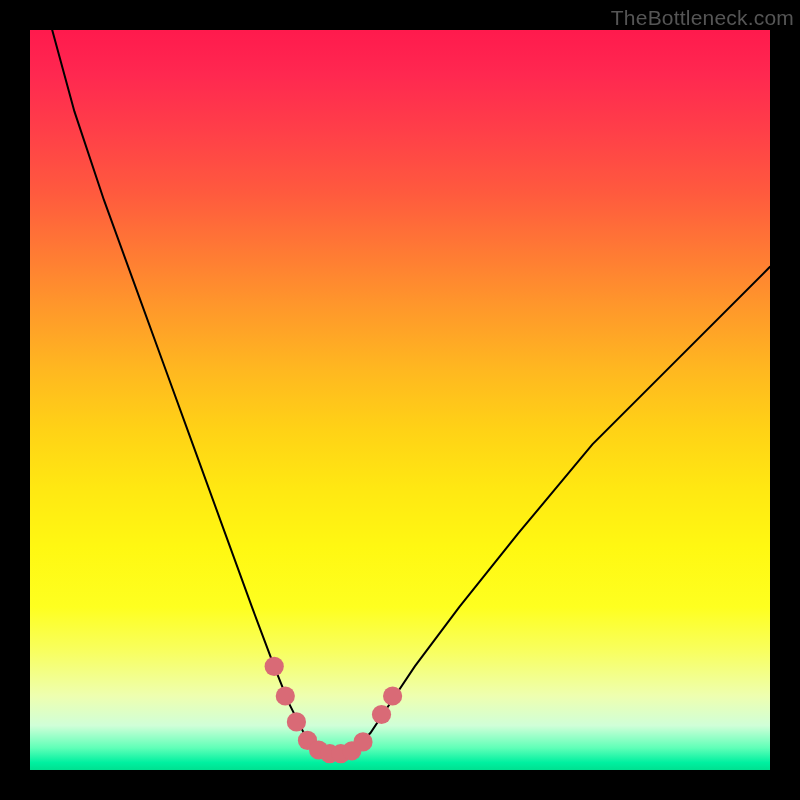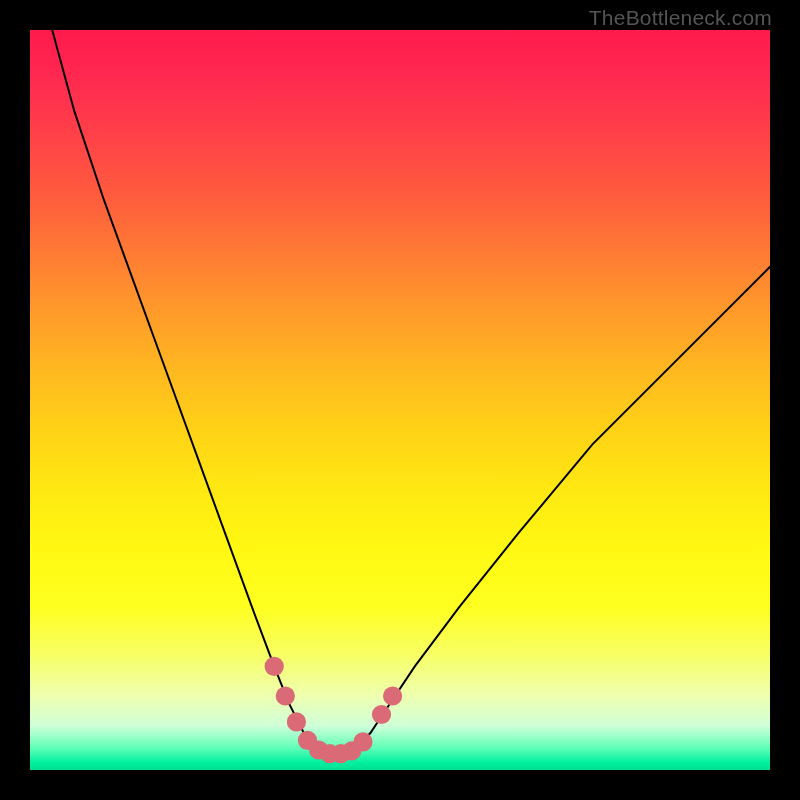--- a/index.html
+++ b/index.html
@@ -34,21 +34,21 @@
       #eeffb0 90%,
       #d0ffd8 94%,
       #60ffb8 97%,
       #00f0a0 99%,
       #00e090 100%
     );
   }
   .watermark {
     position: absolute;
     top: 6px;
-    right: 28px;
+    right: 6px;
     color: #555;
     font-size: 21px;
     letter-spacing: 0.2px;
   }
   svg.overlay {
     position: absolute;
     left: 30px;
     top: 30px;
     width: 740px;
     height: 740px;

